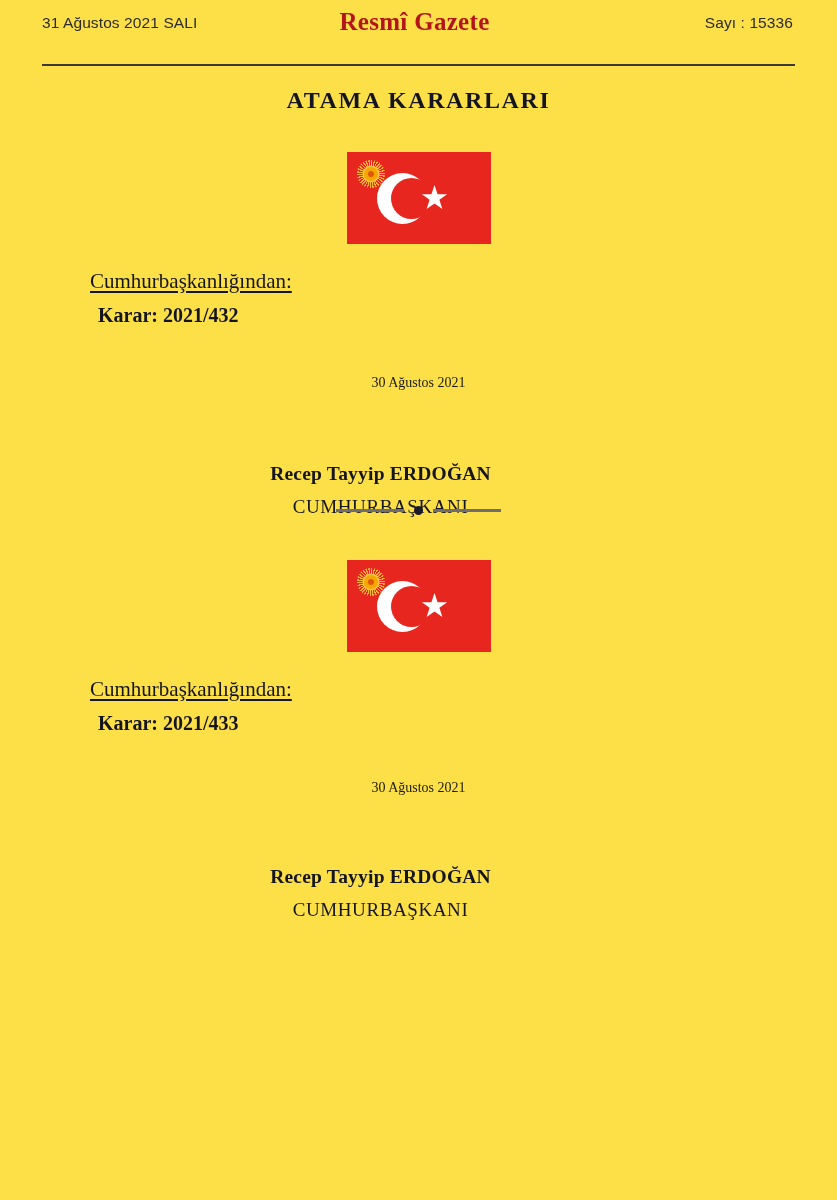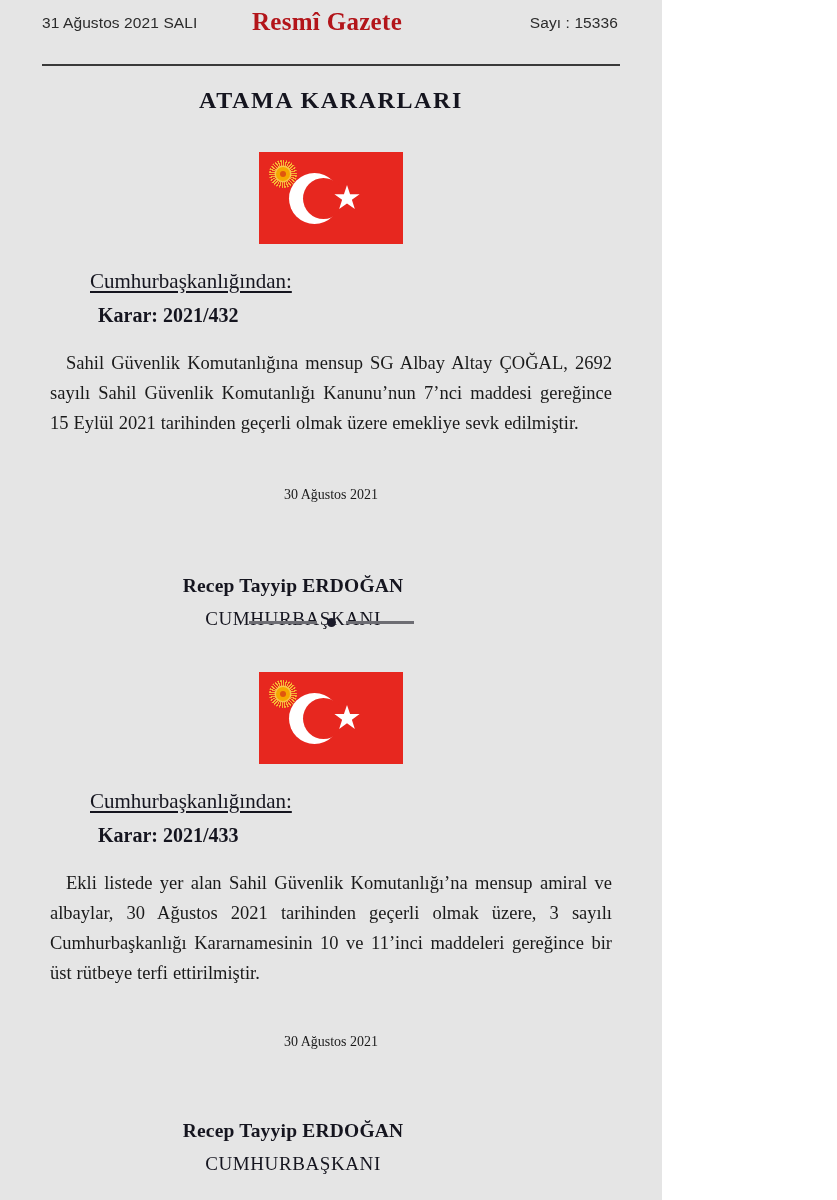--- a/index.html
+++ b/index.html
@@ -11,23 +11,23 @@
     width: 837px;
     height: 1200px;
     font-family: "Liberation Serif", "DejaVu Serif", serif;
     color: #1a1a1a;
     position: relative;
     overflow: hidden;
   }
 
   .page {
     position: relative;
-    width: 662px;
+    width: 837px;
     height: 1200px;
-    background: #e5e5e5;
+    background: #fde047;
     box-sizing: border-box;
     padding: 0 40px;
   }
 
   
   .masthead {
     position: relative;
     height: 46px;
     display: flex;
     align-items: flex-start;
@@ -236,21 +236,20 @@
         <div class="sun-core"></div>
       </div>
       <div class="crescent-outer"></div>
       <div class="crescent-inner"></div>
       <div class="star"></div>
     </div>
   </div>
 
   <div class="issuer" style="margin-top:25px;">Cumhurbaşkanlığından:</div>
   <div class="decision-no">Karar: 2021/432</div>
-  <div class="body-text">Sahil Güvenlik Komutanlığına mensup SG Albay Altay ÇOĞAL, 2692 sayılı Sahil Güvenlik Komutanlığı Kanunu’nun 7’nci maddesi gereğince 15 Eylül 2021 tarihinden geçerli olmak üzere emekliye sevk edilmiştir.</div>
   <div class="date-line" style="margin-top:48px;">30 Ağustos 2021</div>
 
   <div class="signature" style="margin-top:72px; padding-right:76px;">
     <div class="signature-name">Recep Tayyip ERDOĞAN</div>
     <div class="signature-title">CUMHURBAŞKANI</div>
   </div>
 
   <div class="separator" style="margin-top:-12px;">
     <div class="bar"></div>
     <div class="dot"></div>
@@ -264,21 +263,20 @@
         <div class="sun-core"></div>
       </div>
       <div class="crescent-outer"></div>
       <div class="crescent-inner"></div>
       <div class="star"></div>
     </div>
   </div>
 
   <div class="issuer" style="margin-top:25px;">Cumhurbaşkanlığından:</div>
   <div class="decision-no">Karar: 2021/433</div>
-  <div class="body-text">Ekli listede yer alan Sahil Güvenlik Komutanlığı’na mensup amiral ve albaylar, 30 Ağustos 2021 tarihinden geçerli olmak üzere, 3 sayılı Cumhurbaşkanlığı Kararnamesinin 10 ve 11’inci maddeleri gereğince bir üst rütbeye terfi ettirilmiştir.</div>
   <div class="date-line" style="margin-top:45px;">30 Ağustos 2021</div>
 
   <div class="signature" style="margin-top:70px; padding-right:76px;">
     <div class="signature-name">Recep Tayyip ERDOĞAN</div>
     <div class="signature-title">CUMHURBAŞKANI</div>
   </div>
 
 </div>
 
 </body></html>

